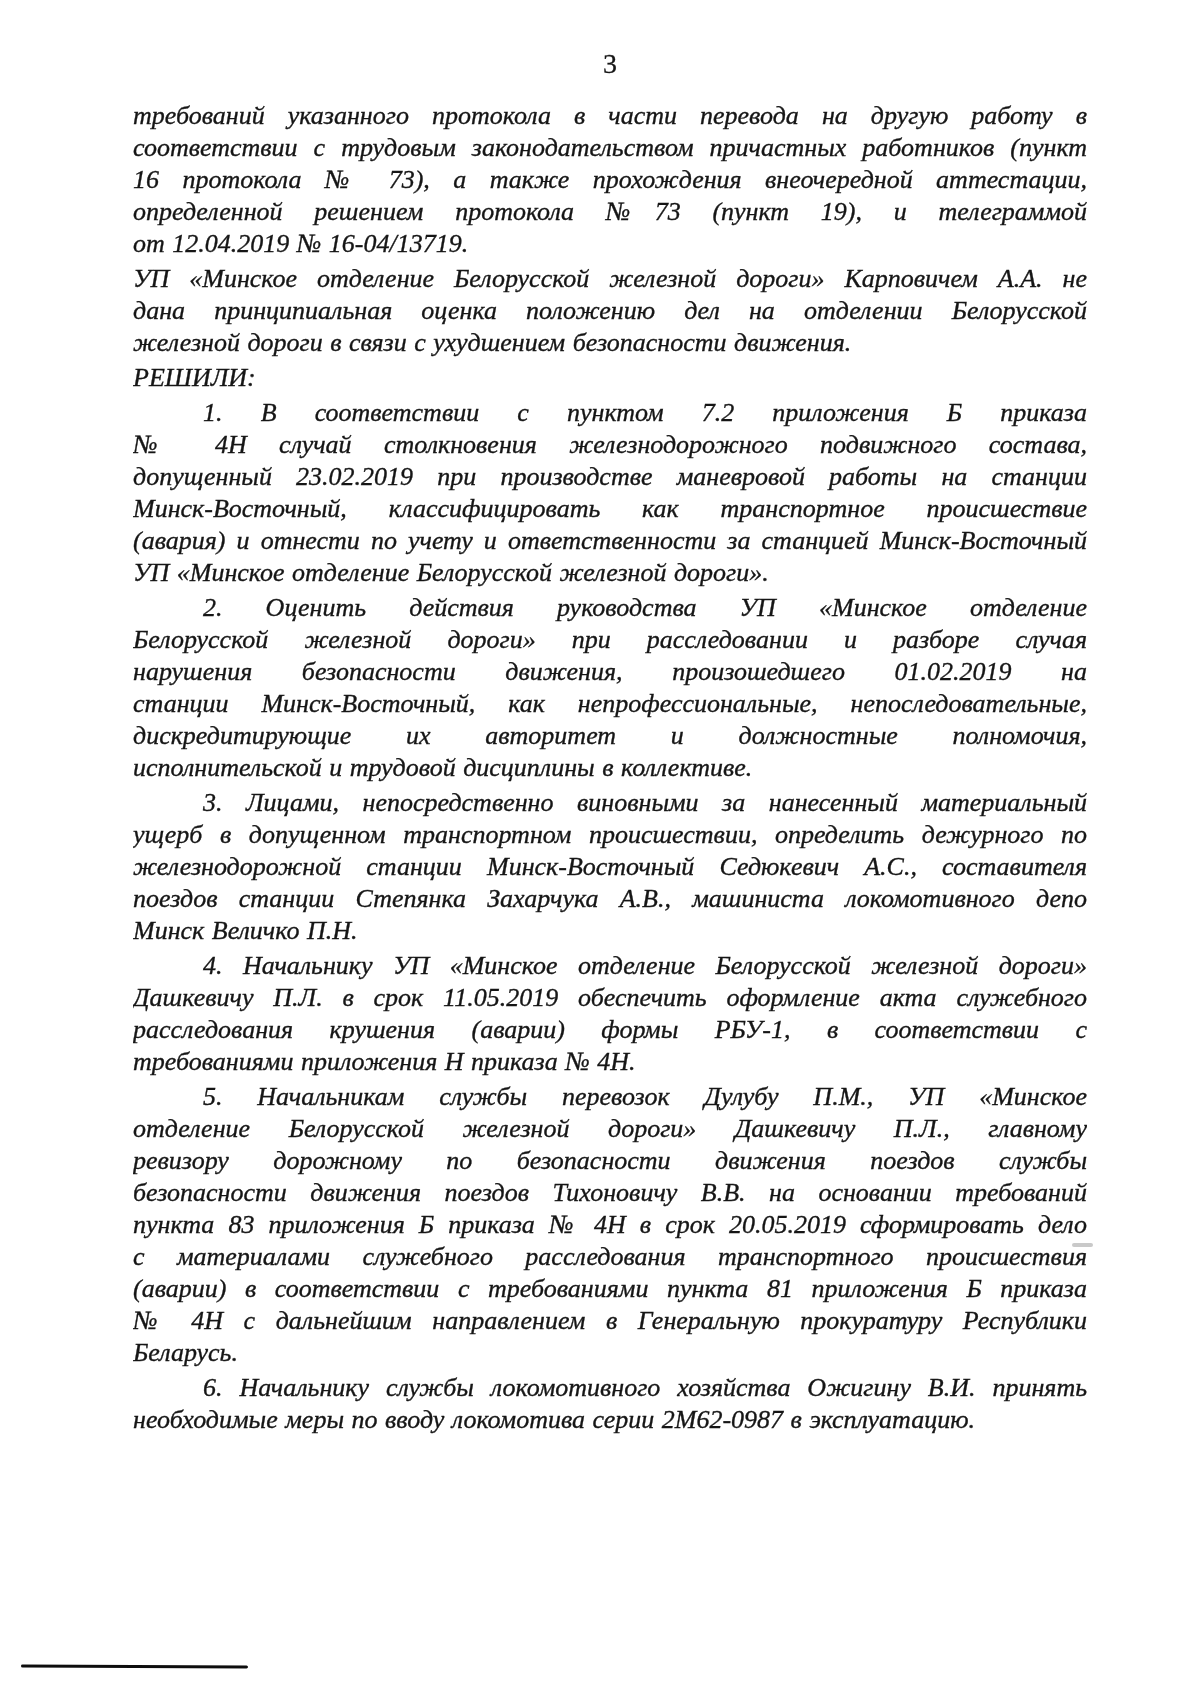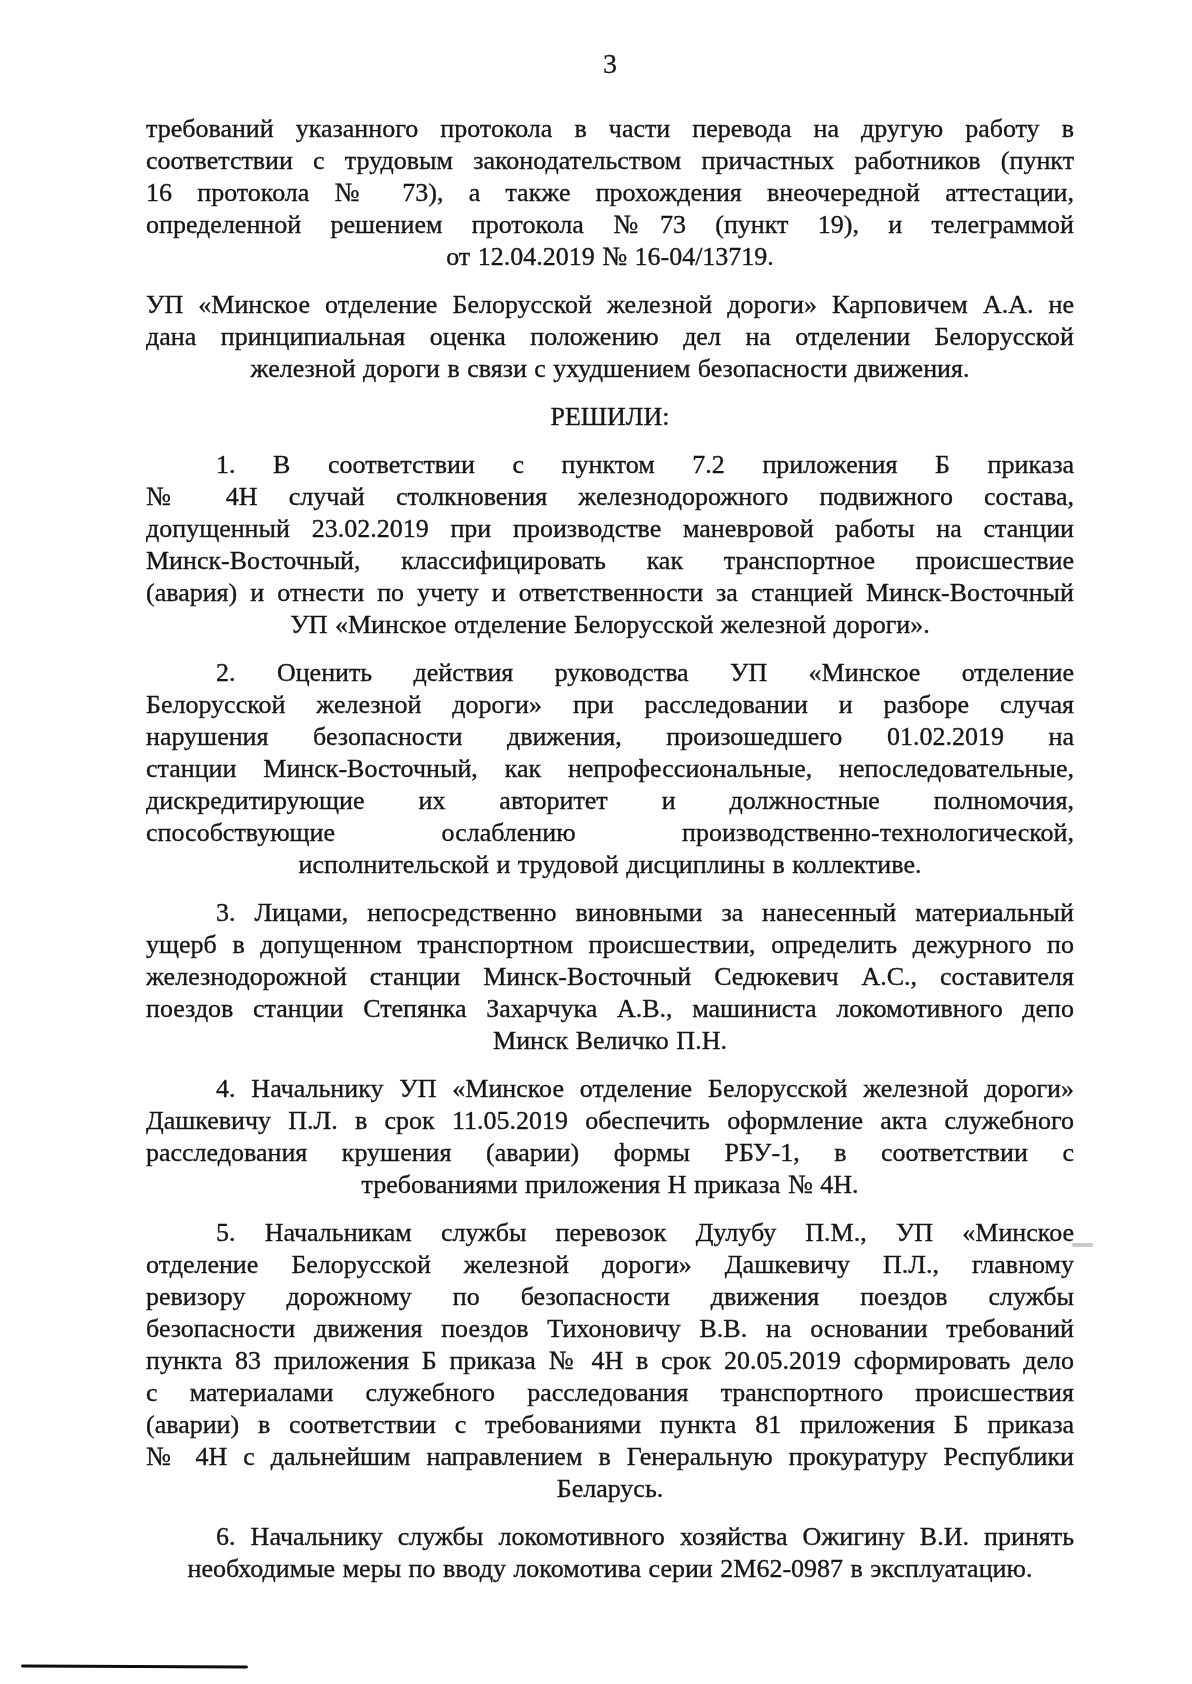--- a/index.html
+++ b/index.html
@@ -28,25 +28,25 @@
   }
   .doc-body {
     position: absolute;
     top: 97px;
     left: 130px;
     width: 960px;
     font-size: 26px;
     line-height: 32px;
     -webkit-text-stroke: 0.35px #161616;
   }
-  .paragraph { margin: 16px; padding: 0; }
+  .paragraph { margin: 3px; padding: 0; font-style: italic; }
   .line {
     height: 32px;
     overflow: hidden;
-    text-align: center;
+    text-align: left;
     white-space: normal;
     word-spacing: 1px;
   }
   .line.just {
     text-align: justify;
     text-align-last: justify;
   }
   .line.indent { text-indent: 70px; }
   .footnote-rule {
     position: absolute;
@@ -97,21 +97,20 @@
         <div class="line just">Минск-Восточный, классифицировать как транспортное происшествие</div>
         <div class="line just">(авария) и отнести по учету и ответственности за станцией Минск-Восточный</div>
         <div class="line">УП «Минское отделение Белорусской железной дороги».</div>
       </div>
       <div class="paragraph">
         <div class="line just indent">2. Оценить действия руководства УП «Минское отделение</div>
         <div class="line just">Белорусской железной дороги» при расследовании и разборе случая</div>
         <div class="line just">нарушения безопасности движения, произошедшего 01.02.2019 на</div>
         <div class="line just">станции Минск-Восточный, как непрофессиональные, непоследовательные,</div>
         <div class="line just">дискредитирующие их авторитет и должностные полномочия,</div>
-        <div class="line just">способствующие ослаблению производственно-технологической,</div>
         <div class="line">исполнительской и трудовой дисциплины в коллективе.</div>
       </div>
       <div class="paragraph">
         <div class="line just indent">3. Лицами, непосредственно виновными за нанесенный материальный</div>
         <div class="line just">ущерб в допущенном транспортном происшествии, определить дежурного по</div>
         <div class="line just">железнодорожной станции Минск-Восточный Седюкевич А.С., составителя</div>
         <div class="line just">поездов станции Степянка Захарчука А.В., машиниста локомотивного депо</div>
         <div class="line">Минск Величко П.Н.</div>
       </div>
       <div class="paragraph">

